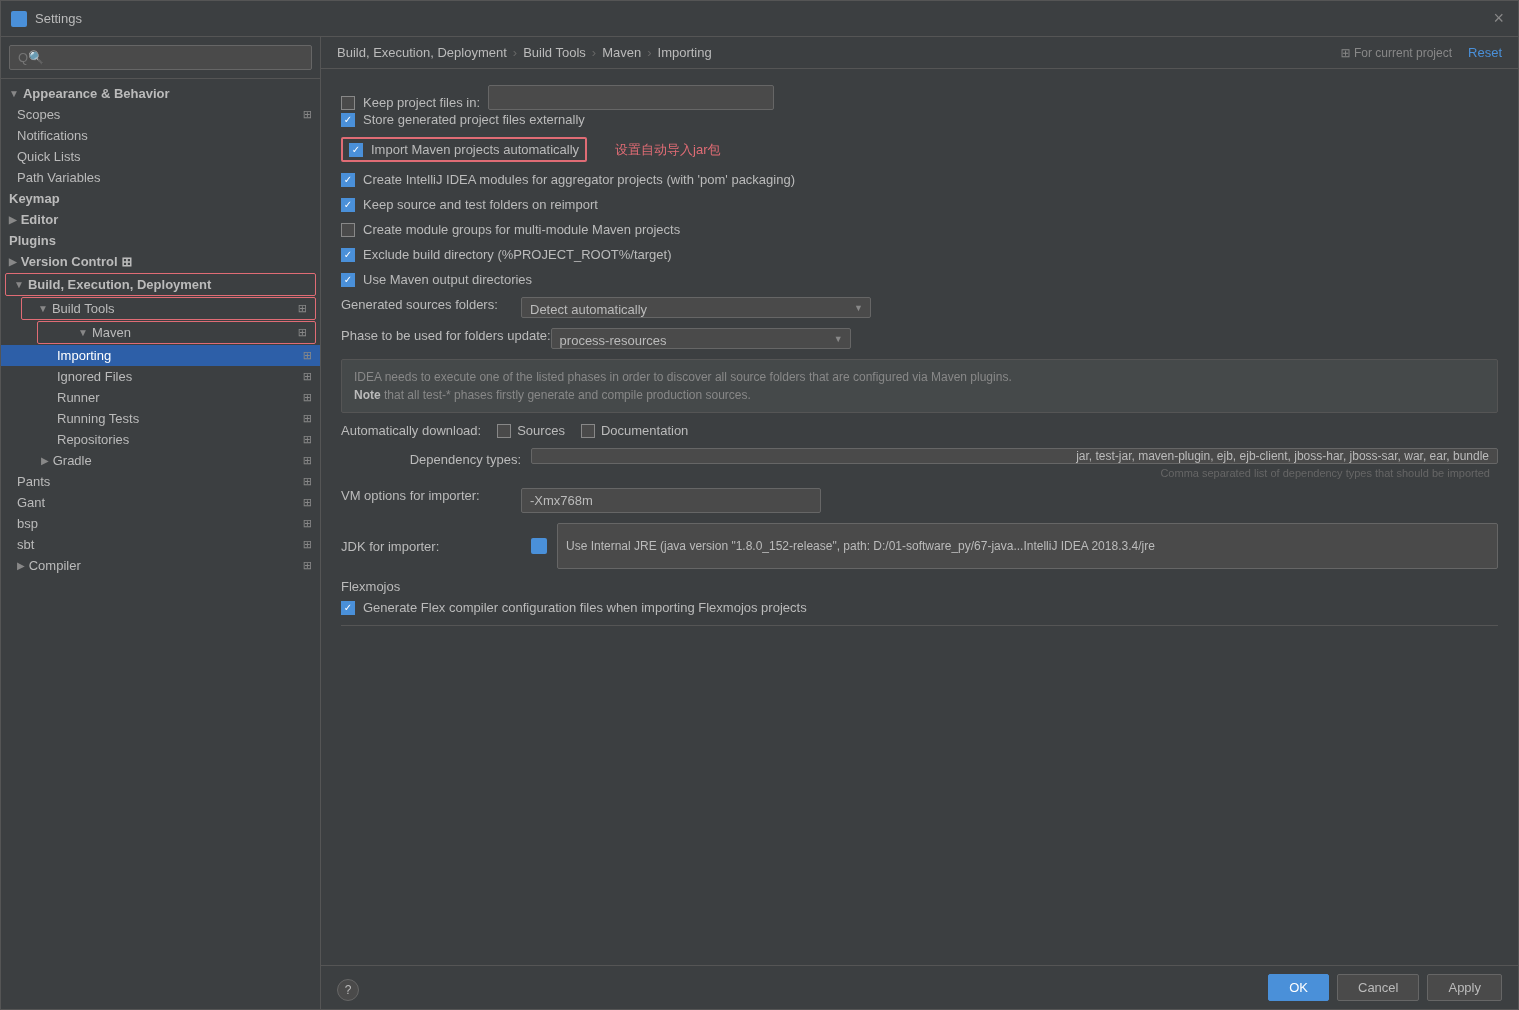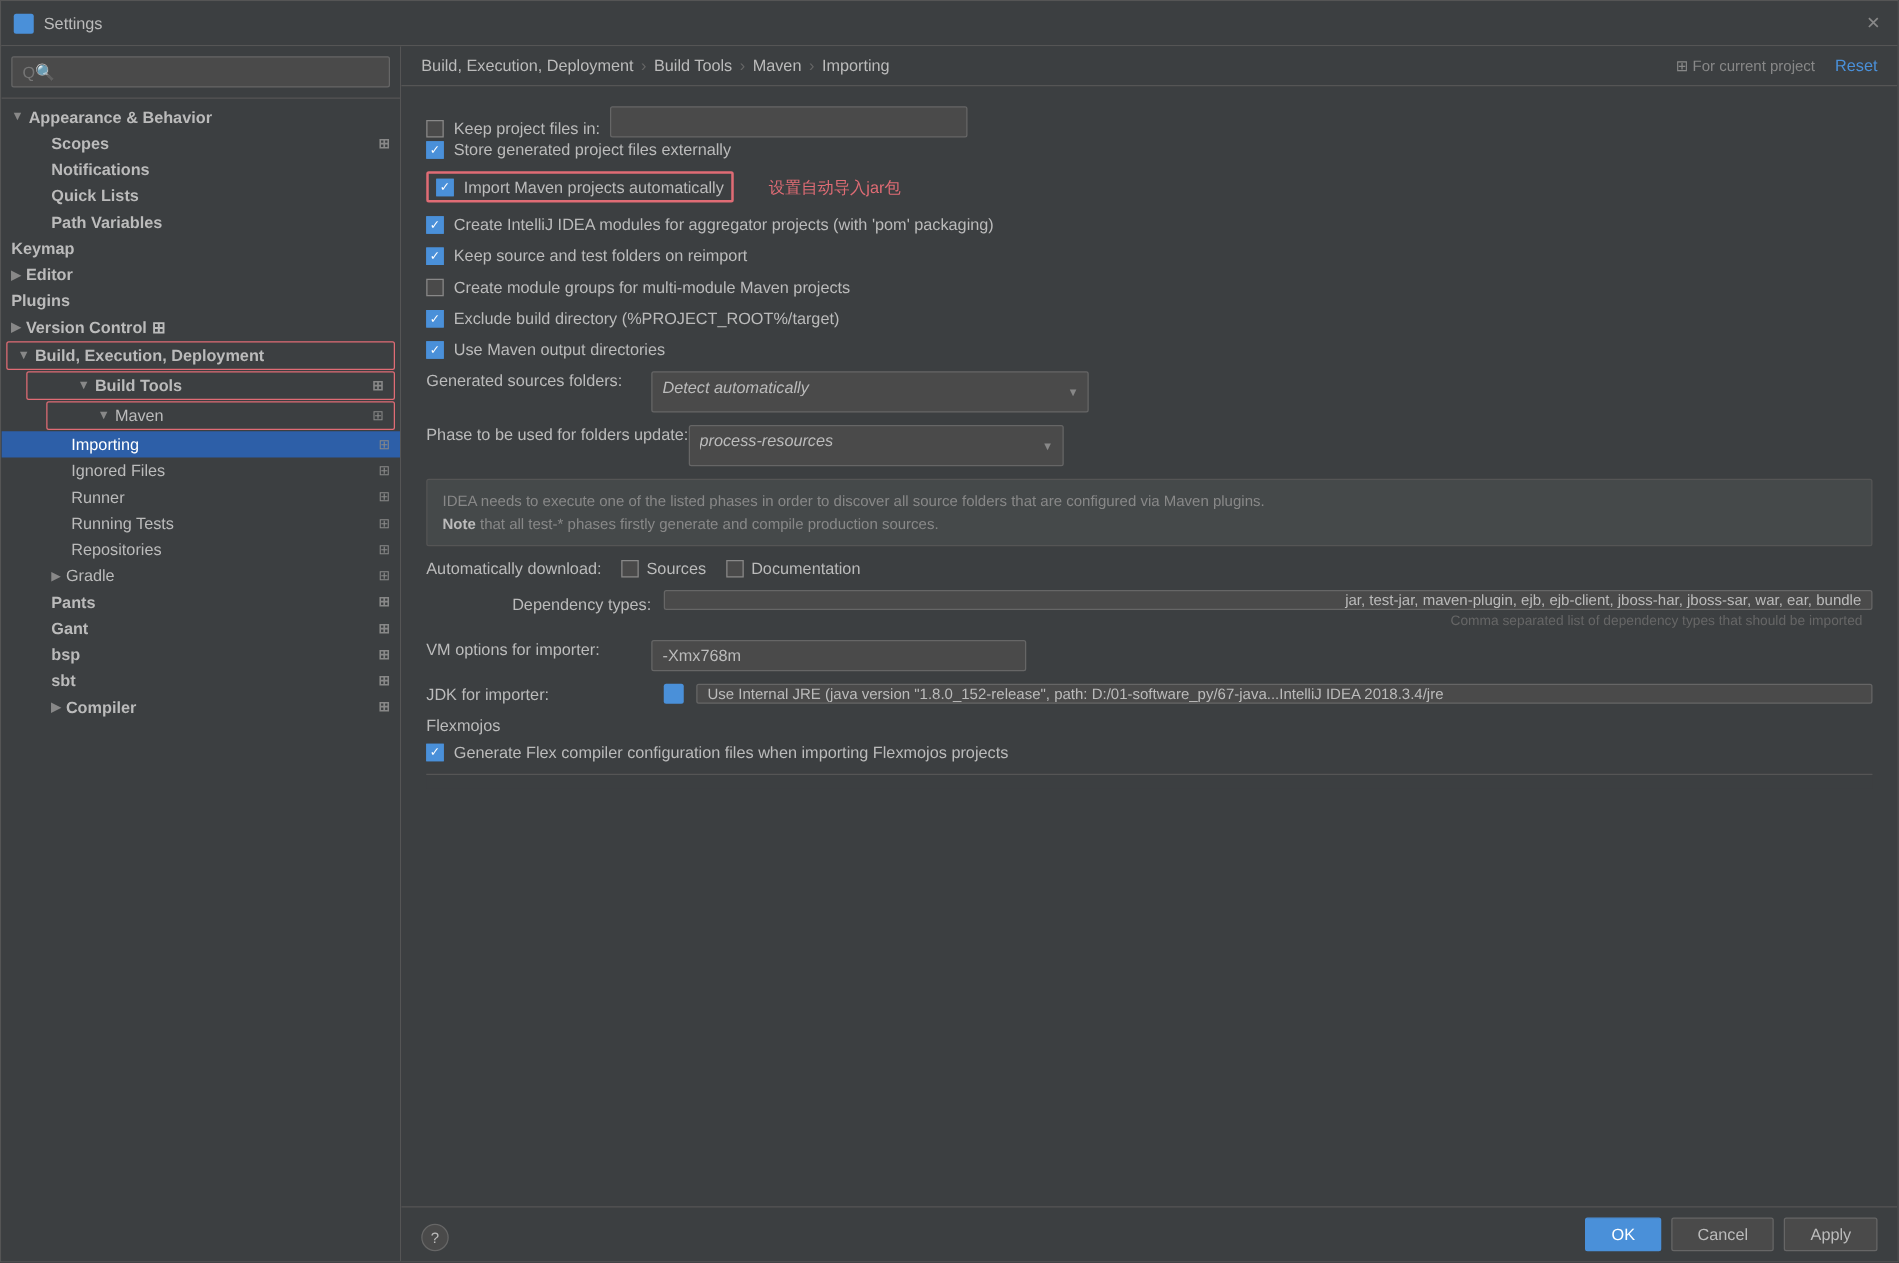--- a/index.html
+++ b/index.html
@@ -103,21 +103,21 @@
     }
     .tree-section-label {
       padding: 3px 8px 3px 8px;
       font-weight: bold;
       color: #bbbbbb;
       display: flex;
       align-items: center;
       gap: 4px;
       cursor: pointer;
     }
-    .indent-1 { padding-left: 40px; font-weight: bold; }
+    .indent-1 { padding-left: 16px; }
     .indent-2 { padding-left: 40px; }
     .indent-3 { padding-left: 56px; }
     .arrow { font-size: 10px; color: #888; }
     .highlighted-box {
       border: 1px solid #e06c75;
       border-radius: 2px;
     }
     
     .main-panel {
       flex: 1;
@@ -196,29 +196,28 @@
     }
     .field-label {
       color: #bbbbbb;
       white-space: nowrap;
       min-width: 180px;
     }
     .dropdown {
       background: #4a4a4a;
       border: 1px solid #666;
       color: #bbbbbb;
-      padding: 4px 28px 12px 8px;
+      padding: 4px 28px 0 8px;
       font-size: 13px;
       border-radius: 2px;
       cursor: pointer;
       appearance: none;
       -webkit-appearance: none;
       position: relative;
       min-width: 200px;
-      font-style: italic;
     }
     .dropdown-wrapper {
       position: relative;
       display: inline-block;
     }
     .dropdown-wrapper::after {
       content: '▼';
       position: absolute;
       right: 8px;
       top: 50%;
@@ -310,21 +309,21 @@
       display: flex;
       align-items: center;
       gap: 10px;
       margin-bottom: 10px;
     }
     .jdk-label { color: #bbbbbb; min-width: 180px; white-space: nowrap; }
     .jdk-value {
       background: #4a4a4a;
       border: 1px solid #666;
       color: #bbbbbb;
-      padding: 0 8px;
+      padding: 15px 8px;
       font-size: 12px;
       border-radius: 2px;
       flex: 1;
       white-space: nowrap;
       overflow: hidden;
       text-overflow: ellipsis;
     }
     .jdk-icon {
       width: 16px;
       height: 16px;

